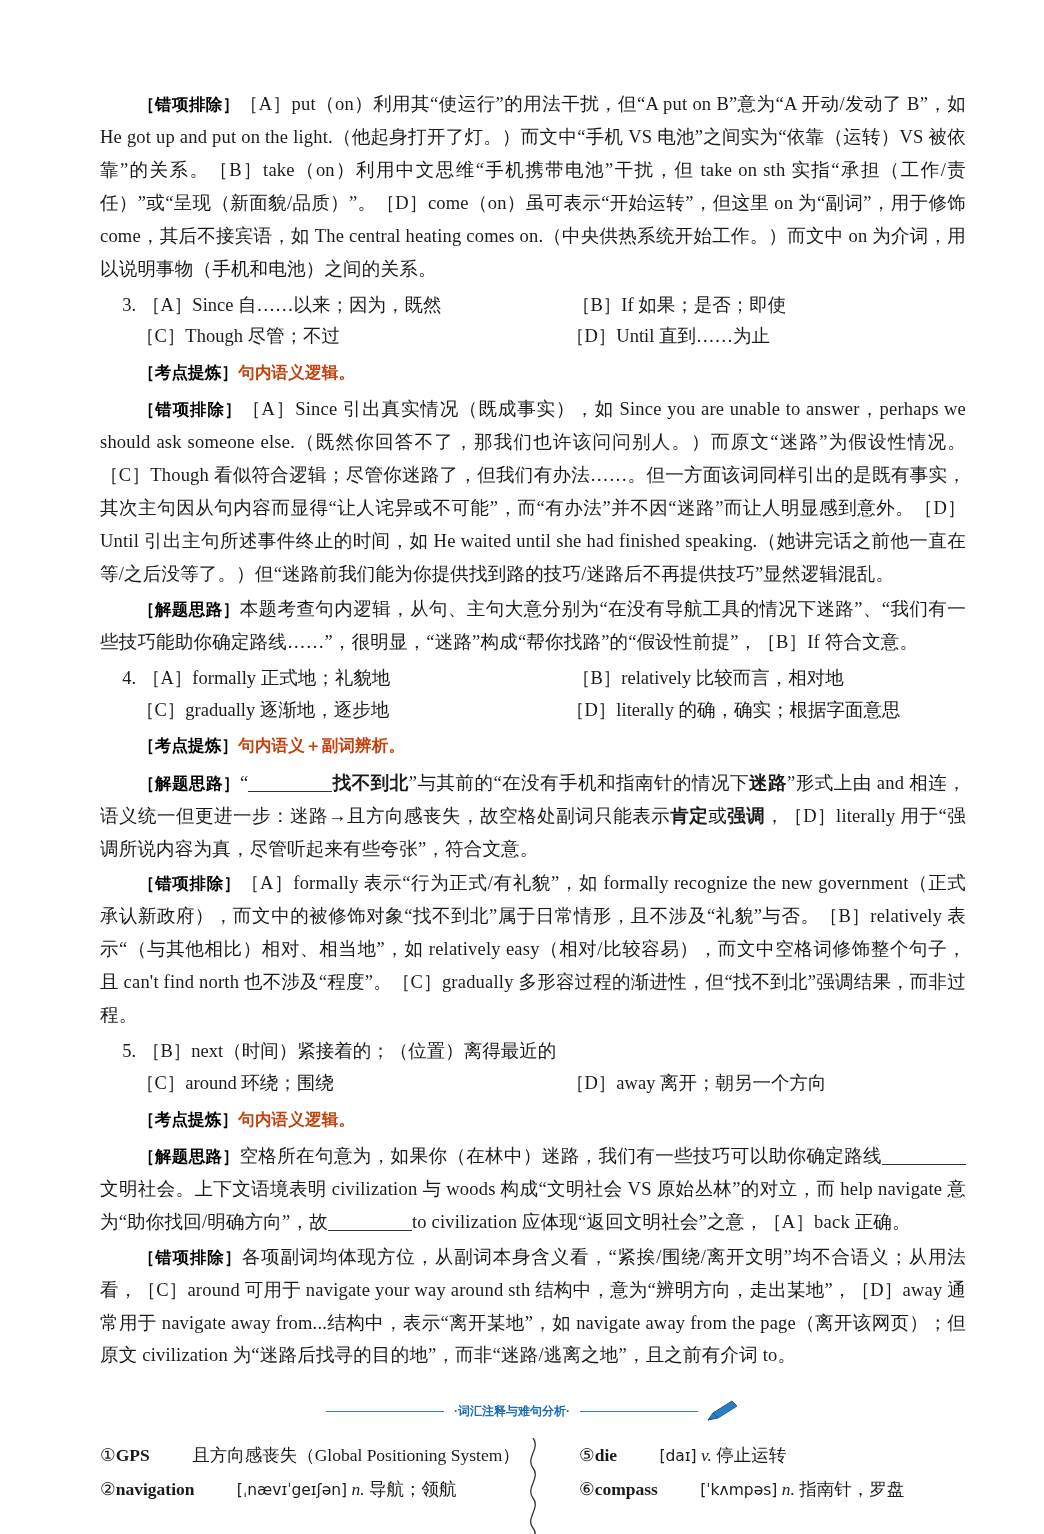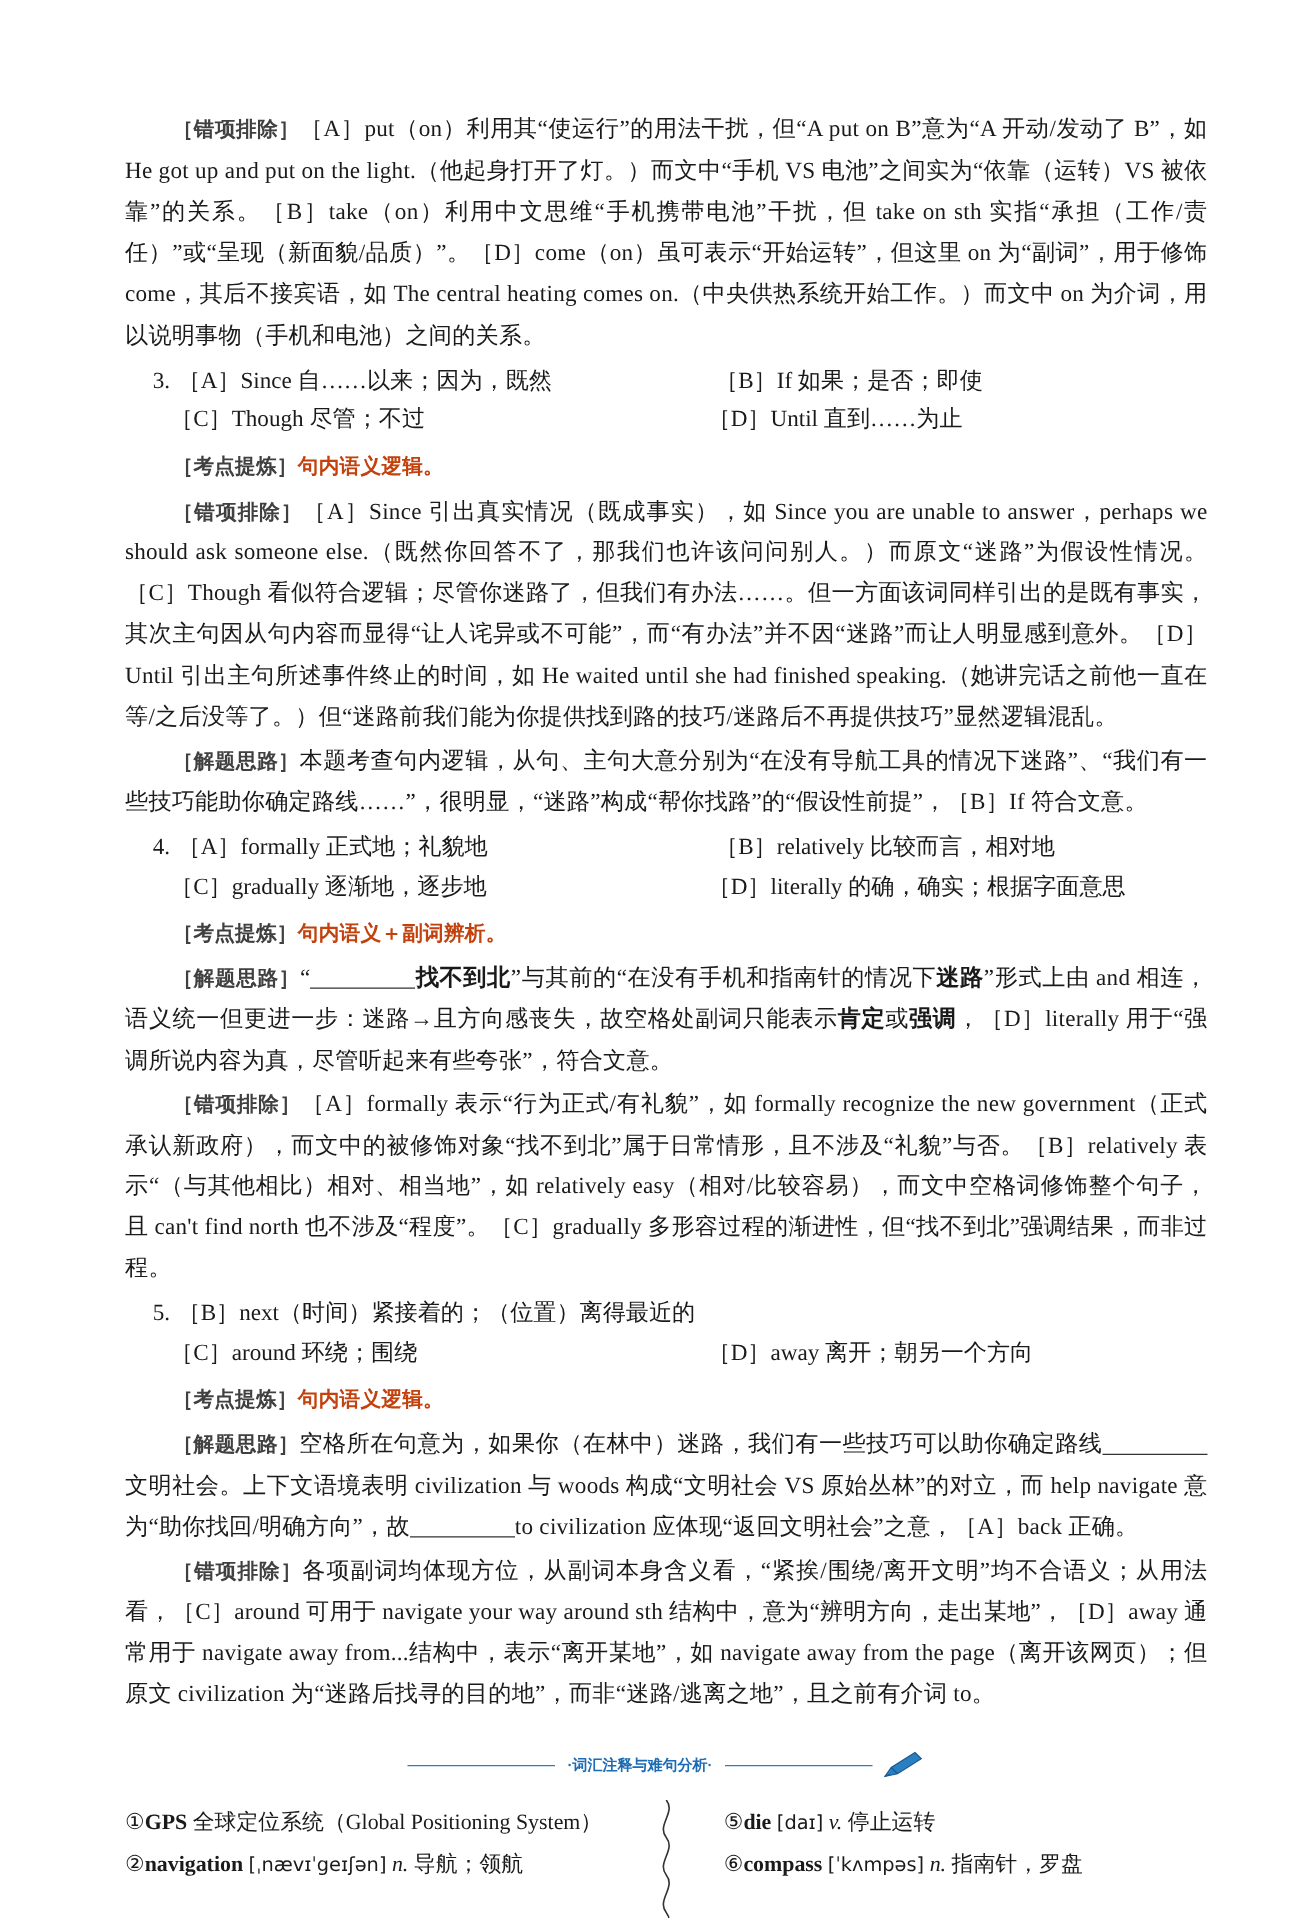--- a/index.html
+++ b/index.html
@@ -24,21 +24,21 @@
     font-size: 18.5px;
     line-height: 1.78;
     text-align: justify;
     margin: 0 0 2px 0;
     letter-spacing: 0.2px;
   }
   .para.indent {
     text-indent: 38px;
   }
   .tag {
-    color: #404040;
+    color: #000000;
     font-family: "Liberation Sans", sans-serif;
     font-weight: bold;
     font-size: 16.5px;
     white-space: nowrap;
   }
   .tag-blue-text {
     color: #c2410c;
     font-family: "Liberation Sans", sans-serif;
     font-weight: bold;
     font-size: 16.5px;
@@ -113,20 +113,21 @@
     font-size: 17.5px;
     line-height: 1.95;
     white-space: nowrap;
   }
   .v-item .hw {
     font-weight: bold;
   }
   .v-item .ipa {
     font-family: "DejaVu Sans", sans-serif;
     font-size: 15.5px;
+    margin-left: 38px;
   }
   .v-item .pos {
     font-style: italic;
   }
   .squiggle {
     position: absolute;
     left: 50%;
     top: 0;
     transform: translateX(-50%);
     height: 100%;
@@ -233,21 +234,21 @@
       </svg>
     </span>
   </div>
 
   <div class="vocab">
     <div class="col left">
       <div class="v-item">
         <span>①</span><span class="hw">GPS</span>
         <span class="ipa"></span>
         <span class="pos"></span>
-        <span>全球定位系统（Global Positioning System）</span>
+        <span>且方向感丧失（Global Positioning System）</span>
       </div>
       <div class="v-item">
         <span>②</span><span class="hw">navigation</span>
         <span class="ipa">[ˌnævɪˈgeɪʃən]</span>
         <span class="pos">n.</span>
         <span>导航；领航</span>
       </div>
 
     </div>
 

